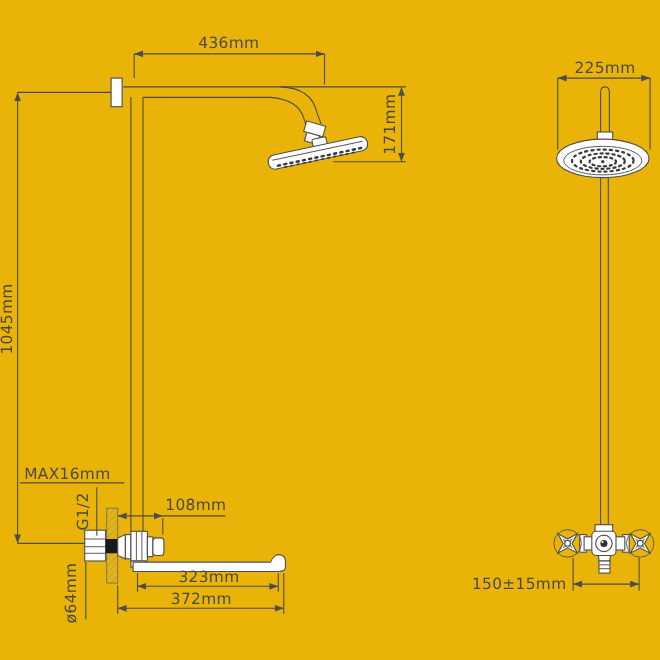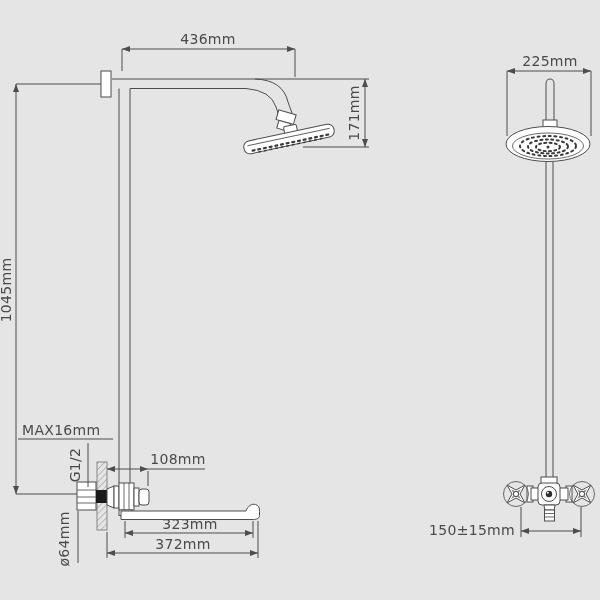--- a/index.html
+++ b/index.html
@@ -1,16 +1,16 @@
 <!DOCTYPE html>
 <html><head>
 <meta charset="utf-8">
 <style>
   html,body{margin:0;padding:0;background:#ffffff;}
-  #canvas{position:relative;width:600px;height:600px;background:#e5e5e5;overflow:hidden;}
+  #canvas{position:relative;width:600px;height:600px;background:#eab308;overflow:hidden;}
   svg{display:block;}
   .ln{stroke:#4d4d4d;stroke-width:1;fill:none;}
   .thin{stroke:#5a5a5a;stroke-width:0.9;fill:none;}
   .part{stroke:#4d4d4d;stroke-width:1;fill:#ffffff;}
   .txt{font-family:"DejaVu Sans",sans-serif;font-size:14px;fill:#4a4a4a;letter-spacing:0.3px;}
   .noz{stroke:#3a3a3a;fill:none;stroke-linecap:round;}
   .shade{fill:#8a8a8a;}
 </style>
 </head>
 <body>

